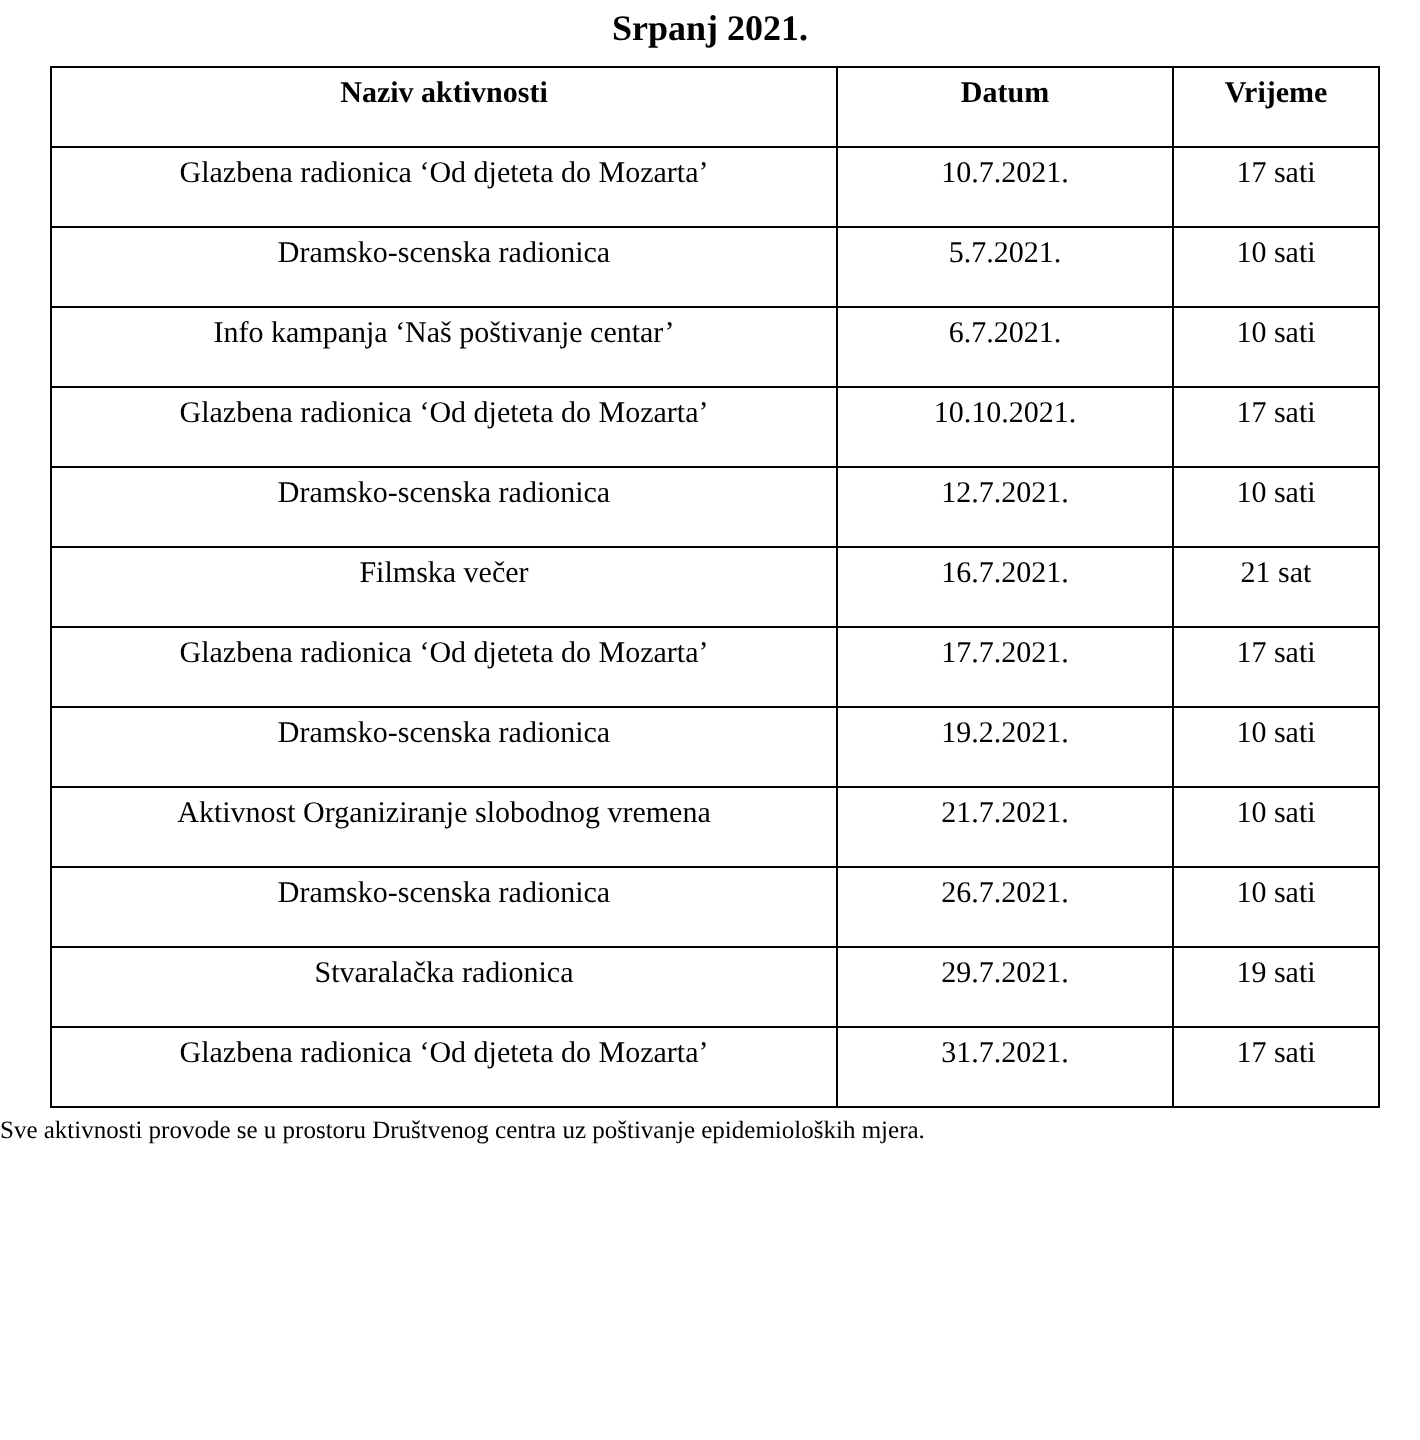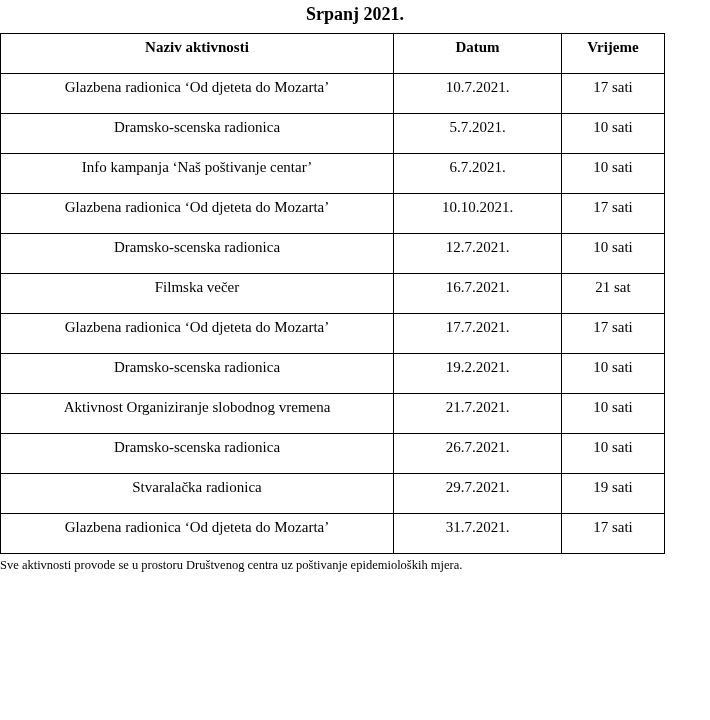--- a/index.html
+++ b/index.html
@@ -25,20 +25,21 @@
   }
   .doc-subtitle {
     text-align: center;
     font-weight: bold;
     font-size: 18px;
     line-height: 28px;
   }
   table.schedule {
     border-collapse: collapse;
     table-layout: fixed;
+    margin-left: 25px;
     margin-top: 5px;
     width: 664px;
     padding-left: 36px;
   }
   table.schedule th,
   table.schedule td {
     border: 1.5px solid #000000;
     height: 40px;
     vertical-align: top;
     text-align: center;

